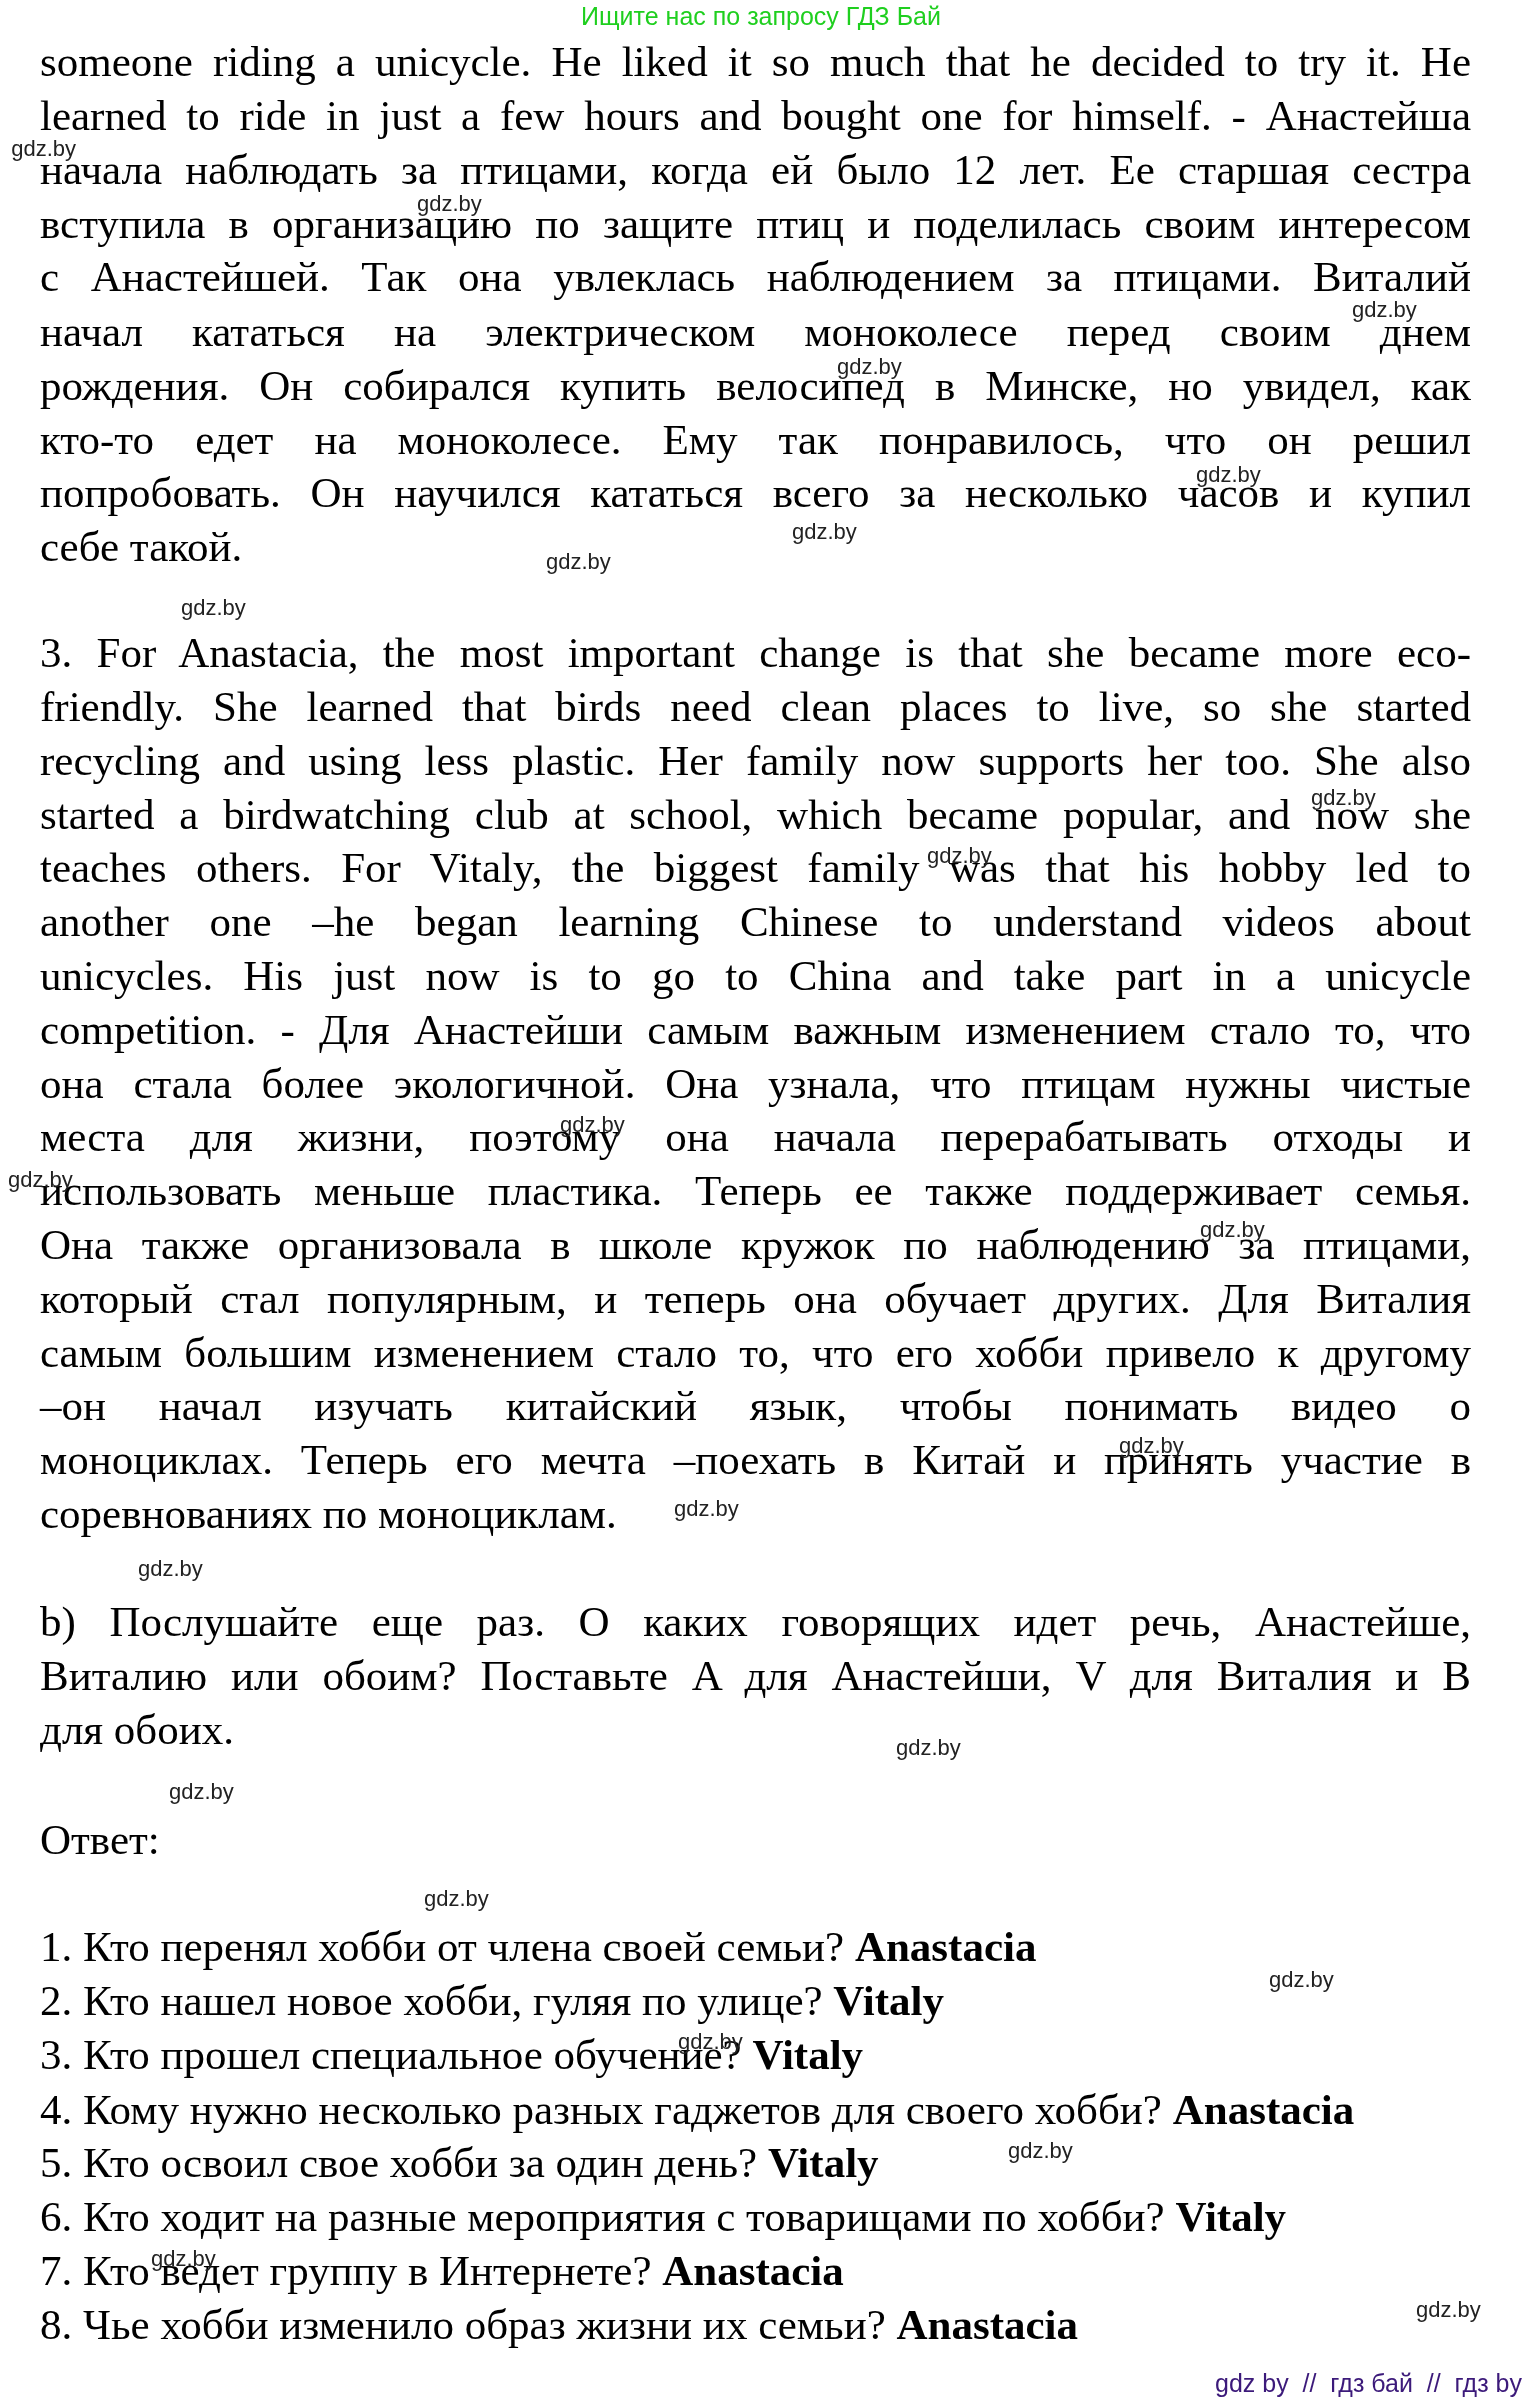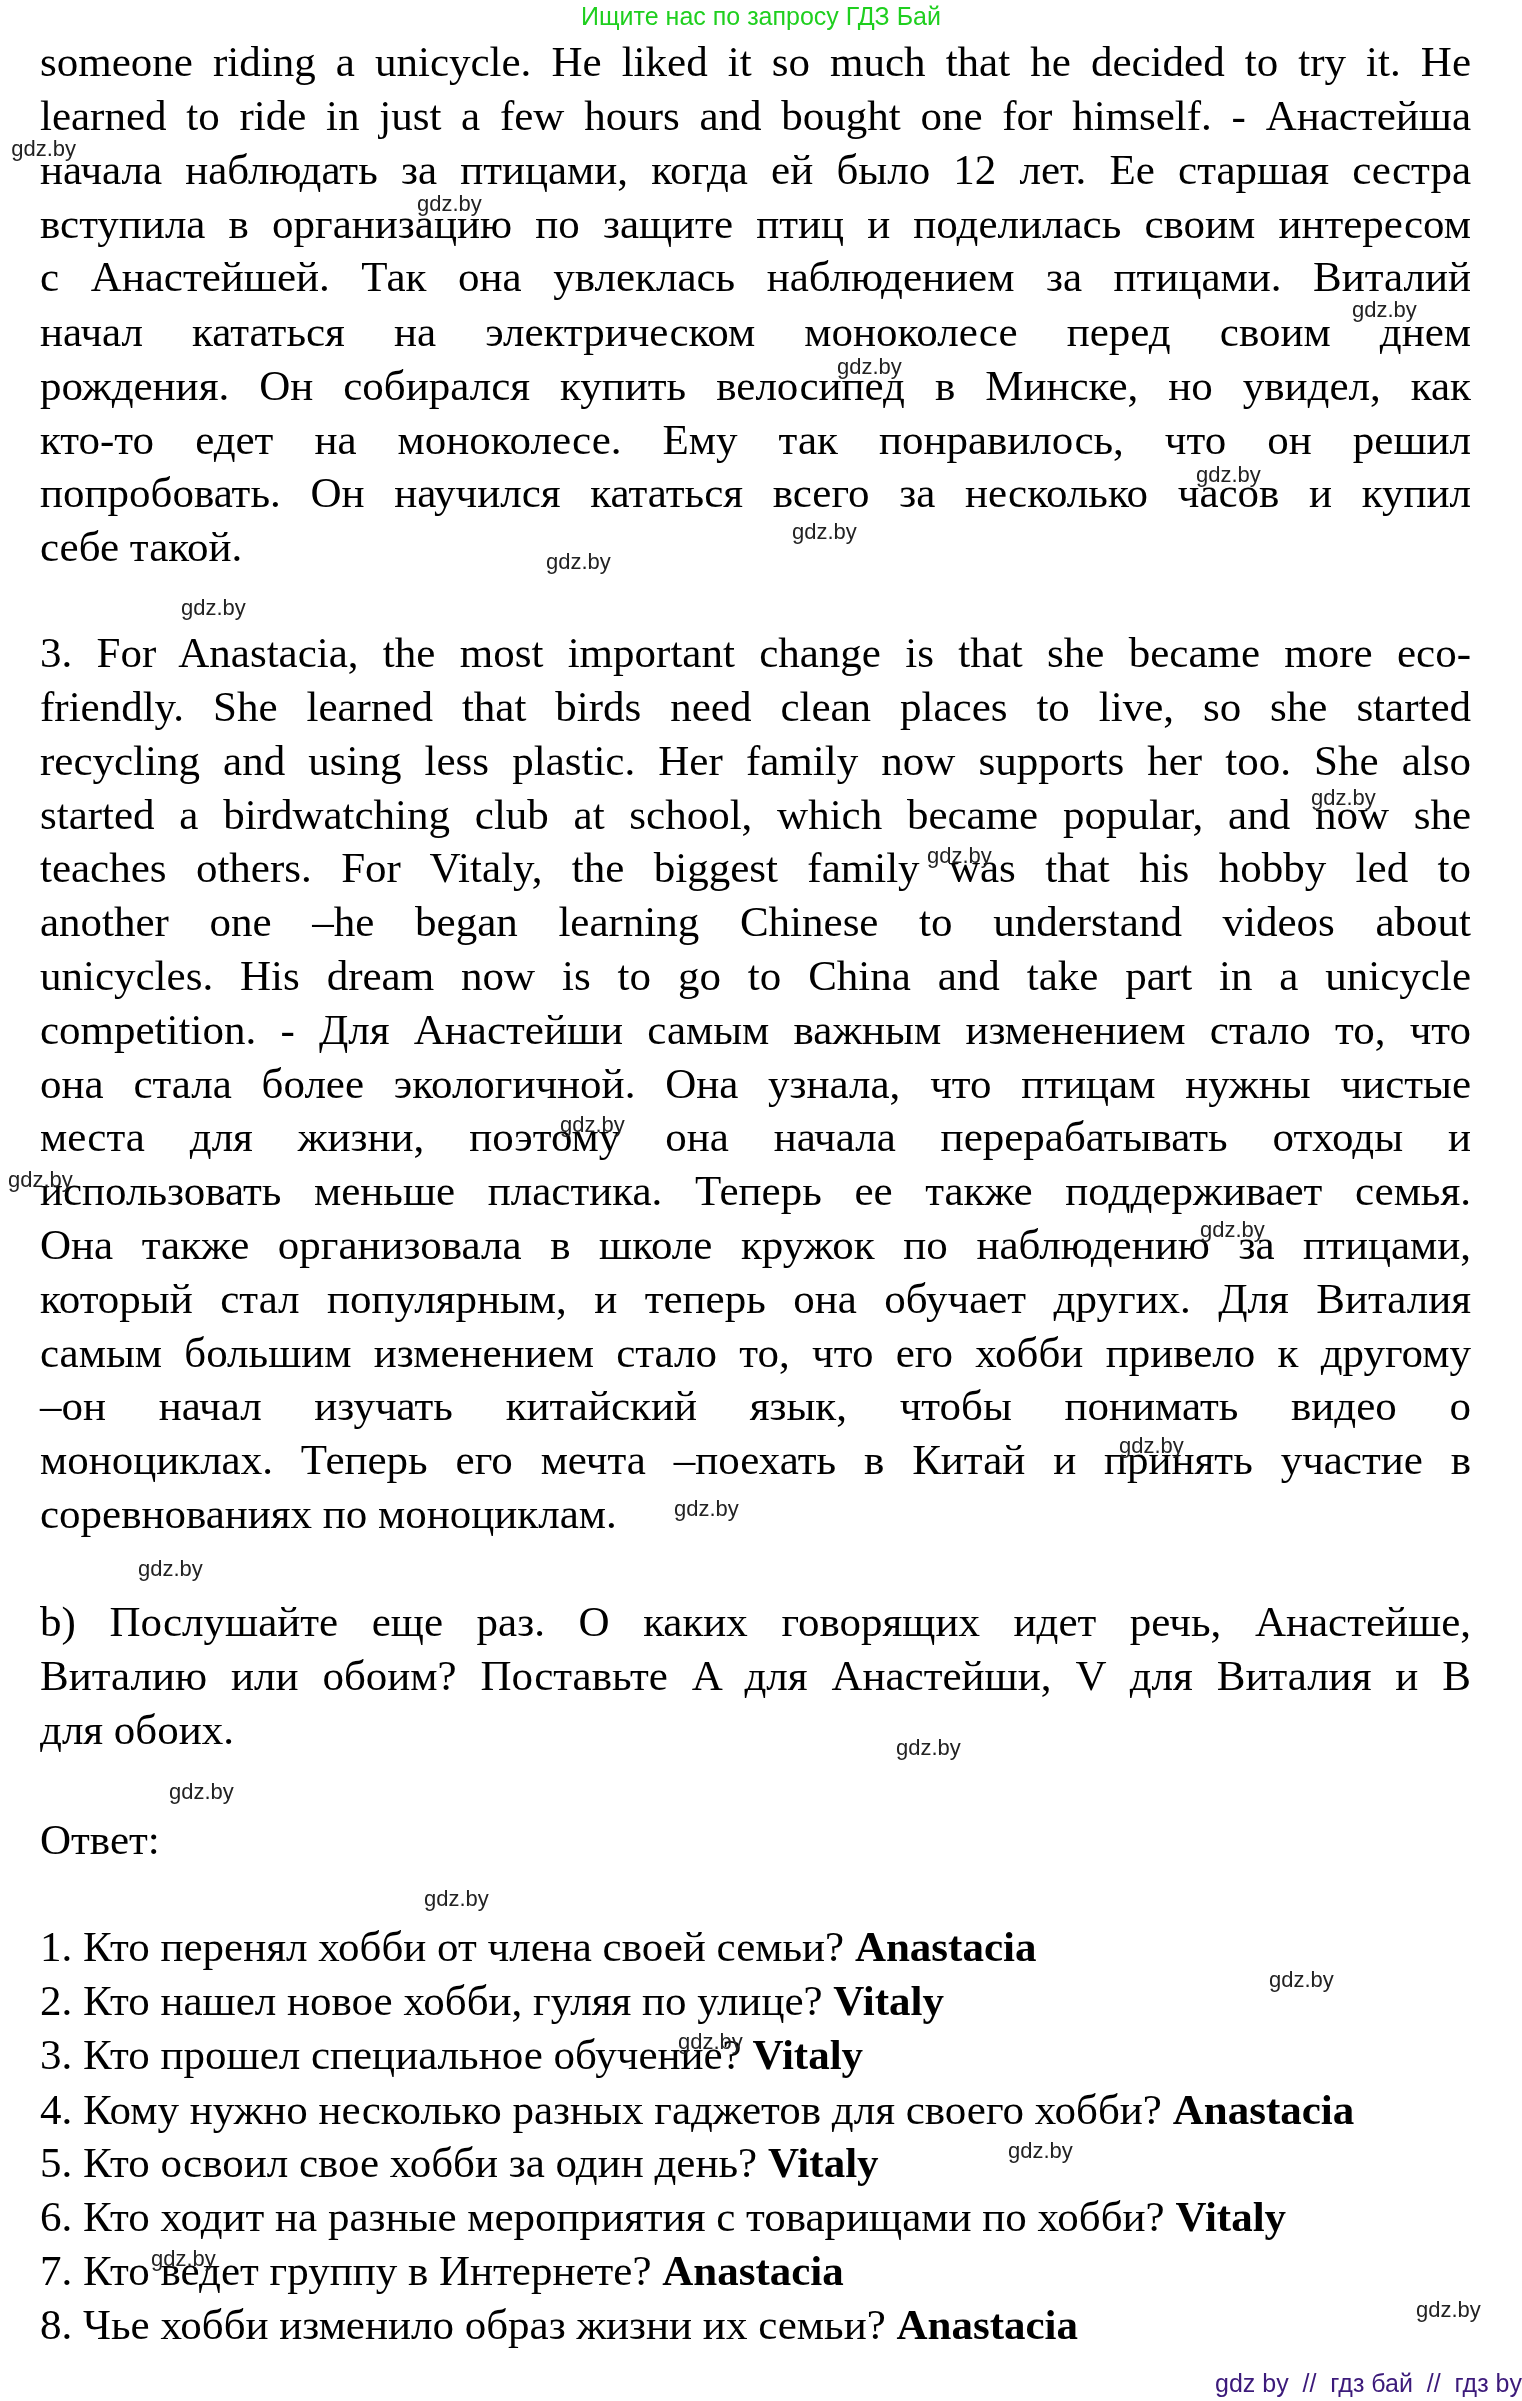--- a/index.html
+++ b/index.html
@@ -53,21 +53,21 @@
     <div class="line last" style="top:520px">себе такой.</div>
   </div>
 
   <div>
     <div class="line" style="top:626px">3. For Anastacia, the most important change is that she became more eco-</div>
     <div class="line" style="top:680px">friendly. She learned that birds need clean places to live, so she started</div>
     <div class="line" style="top:734px">recycling and using less plastic. Her family now supports her too. She also</div>
     <div class="line" style="top:788px">started a birdwatching club at school, which became popular, and now she</div>
     <div class="line" style="top:841px">teaches others. For Vitaly, the biggest family was that his hobby led to</div>
     <div class="line" style="top:895px">another one –he began learning Chinese to understand videos about</div>
-    <div class="line" style="top:949px">unicycles. His dream now is to go to China and take part in a unicycle</div>
+    <div class="line" style="top:949px">unicycles. His just now is to go to China and take part in a unicycle</div>
     <div class="line" style="top:1003px">competition. - Для Анастейши самым важным изменением стало то, что</div>
     <div class="line" style="top:1057px">она стала более экологичной. Она узнала, что птицам нужны чистые</div>
     <div class="line" style="top:1110px">места для жизни, поэтому она начала перерабатывать отходы и</div>
     <div class="line" style="top:1164px">использовать меньше пластика. Теперь ее также поддерживает семья.</div>
     <div class="line" style="top:1218px">Она также организовала в школе кружок по наблюдению за птицами,</div>
     <div class="line" style="top:1272px">который стал популярным, и теперь она обучает других. Для Виталия</div>
     <div class="line" style="top:1326px">самым большим изменением стало то, что его хобби привело к другому</div>
     <div class="line" style="top:1379px">–он начал изучать китайский язык, чтобы понимать видео о</div>
     <div class="line" style="top:1433px">моноциклах. Теперь его мечта –поехать в Китай и принять участие в</div>
     <div class="line last" style="top:1487px">соревнованиях по моноциклам.</div>

